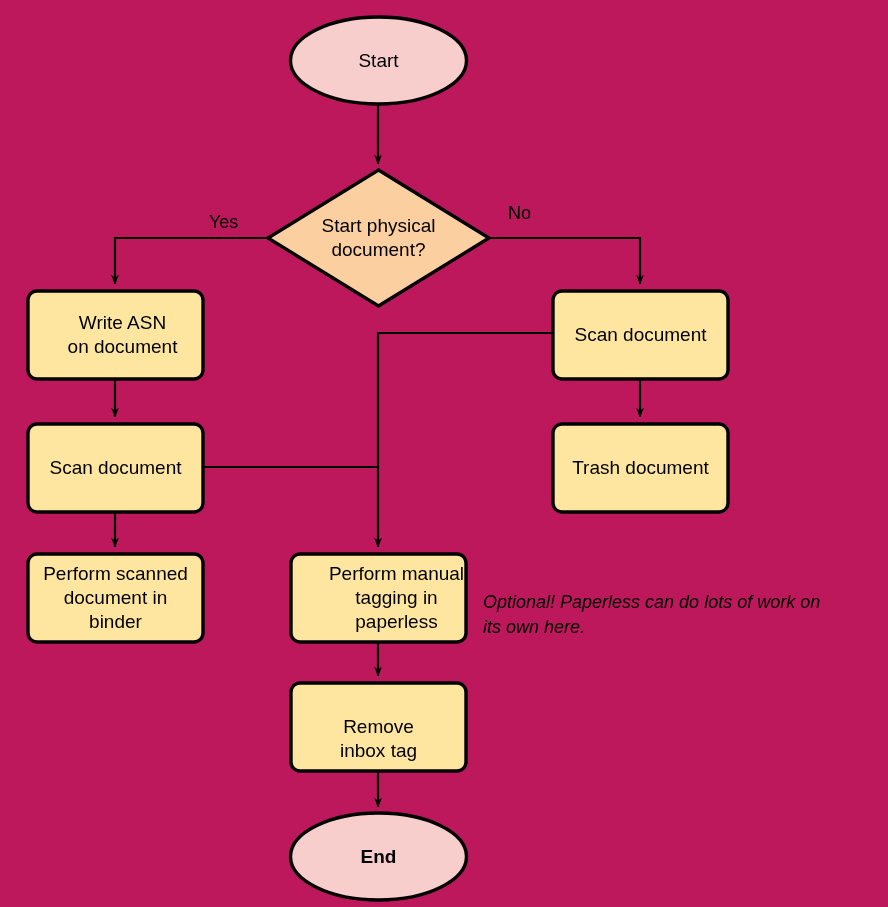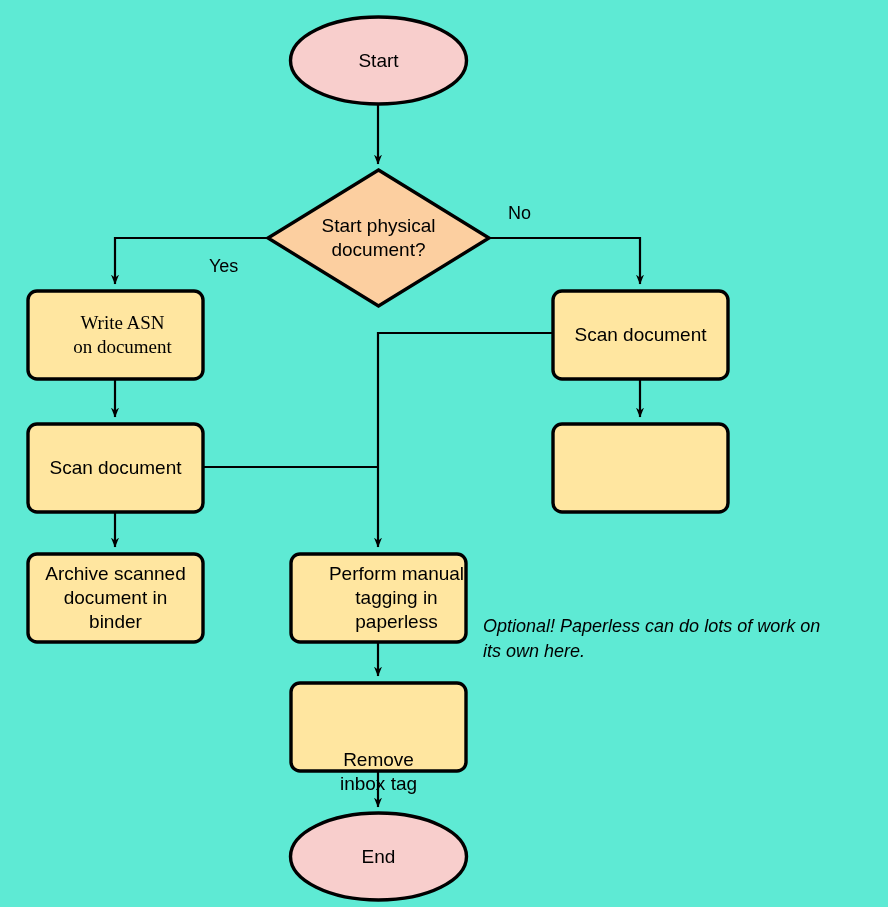--- a/index.html
+++ b/index.html
@@ -8,21 +8,21 @@
     padding: 0;
     background: #ffffff;
   }
   body {
     font-family: "Liberation Sans", sans-serif;
   }
   #canvas {
     position: relative;
     width: 888px;
     height: 907px;
-    background: #5eead4;
+    background: #be185d;
     overflow: hidden;
   }
   #flow-svg {
     position: absolute;
     left: 0;
     top: 0;
     width: 888px;
     height: 907px;
   }
   .node-label {
@@ -48,21 +48,20 @@
   }
   .annotation {
     position: absolute;
     color: #000000;
     font-family: "Liberation Sans", sans-serif;
     font-style: italic;
     font-size: 18px;
     line-height: 25px;
     width: 400px;
     white-space: pre-line;
-    margin-top: 24px;
   }
 </style>
 </head>
 <body>
 
 <div id="canvas">
 
   <svg id="flow-svg" viewBox="0 0 888 907" xmlns="http://www.w3.org/2000/svg">
     <defs>
       <marker id="arrow" markerWidth="12" markerHeight="12" refX="9.4" refY="4" orient="auto" markerUnits="userSpaceOnUse">
@@ -108,41 +107,42 @@
     <rect x="291" y="683" width="175" height="88" rx="9" ry="9" fill="#FFE6A0" stroke="#000000" stroke-width="3.4"></rect>
 
     <ellipse cx="378.5" cy="856.5" rx="88" ry="43.5" fill="#F8CECC" stroke="#000000" stroke-width="3.4"></ellipse>
   </svg>
 
   <div class="node-label" style="left:290px; top:17px; width:177px; height:87px;">Start</div>
 
   <div class="node-label" style="left:288px; top:194px; width:181px; height:88px;">Start physical
 document?</div>
 
-  <div class="node-label" style="left:27px; top:290px; width:191px; height:90px;font-family:Liberation Serif, serif;">Write ASN
+  <div class="node-label" style="left:27px; top:290px; width:191px; height:90px;">Write ASN
 on document</div>
 
   <div class="node-label" style="left:27px; top:423px; width:177px; height:90px;">Scan document</div>
 
-  <div class="node-label" style="left:27px; top:553px; width:177px; height:90px;">Archive scanned
+  <div class="node-label" style="left:27px; top:553px; width:177px; height:90px;">Perform scanned
 document in
 binder</div>
 
   <div class="node-label" style="left:552px; top:290px; width:177px; height:90px;">Scan document</div>
 
+  <div class="node-label" style="left:552px; top:423px; width:177px; height:90px;">Trash document</div>
 
   <div class="node-label" style="left:308px; top:553px; width:177px; height:90px;">Perform manual
 tagging in
 paperless</div>
 
-  <div class="node-label" style="left:290px; top:715px; width:177px; height:114px;">Remove
+  <div class="node-label" style="left:290px; top:682px; width:177px; height:114px;">Remove
 inbox tag</div>
 
-  <div class="node-label" style="left:290px; top:813px; width:177px; height:87px;">End</div>
+  <div class="node-label" style="left:290px; top:813px; width:177px; height:87px;font-weight:bold;">End</div>
 
-  <div class="edge-label" style="left:209px; top:211px;margin-top:44px;">Yes</div>
+  <div class="edge-label" style="left:209px; top:211px;">Yes</div>
 
   <div class="edge-label" style="left:508px; top:202px;">No</div>
 
   <div class="annotation" style="left:483px; top:590px;">Optional! Paperless can do lots of work on
 its own here.</div>
 
 </div>
 
 </body></html>

